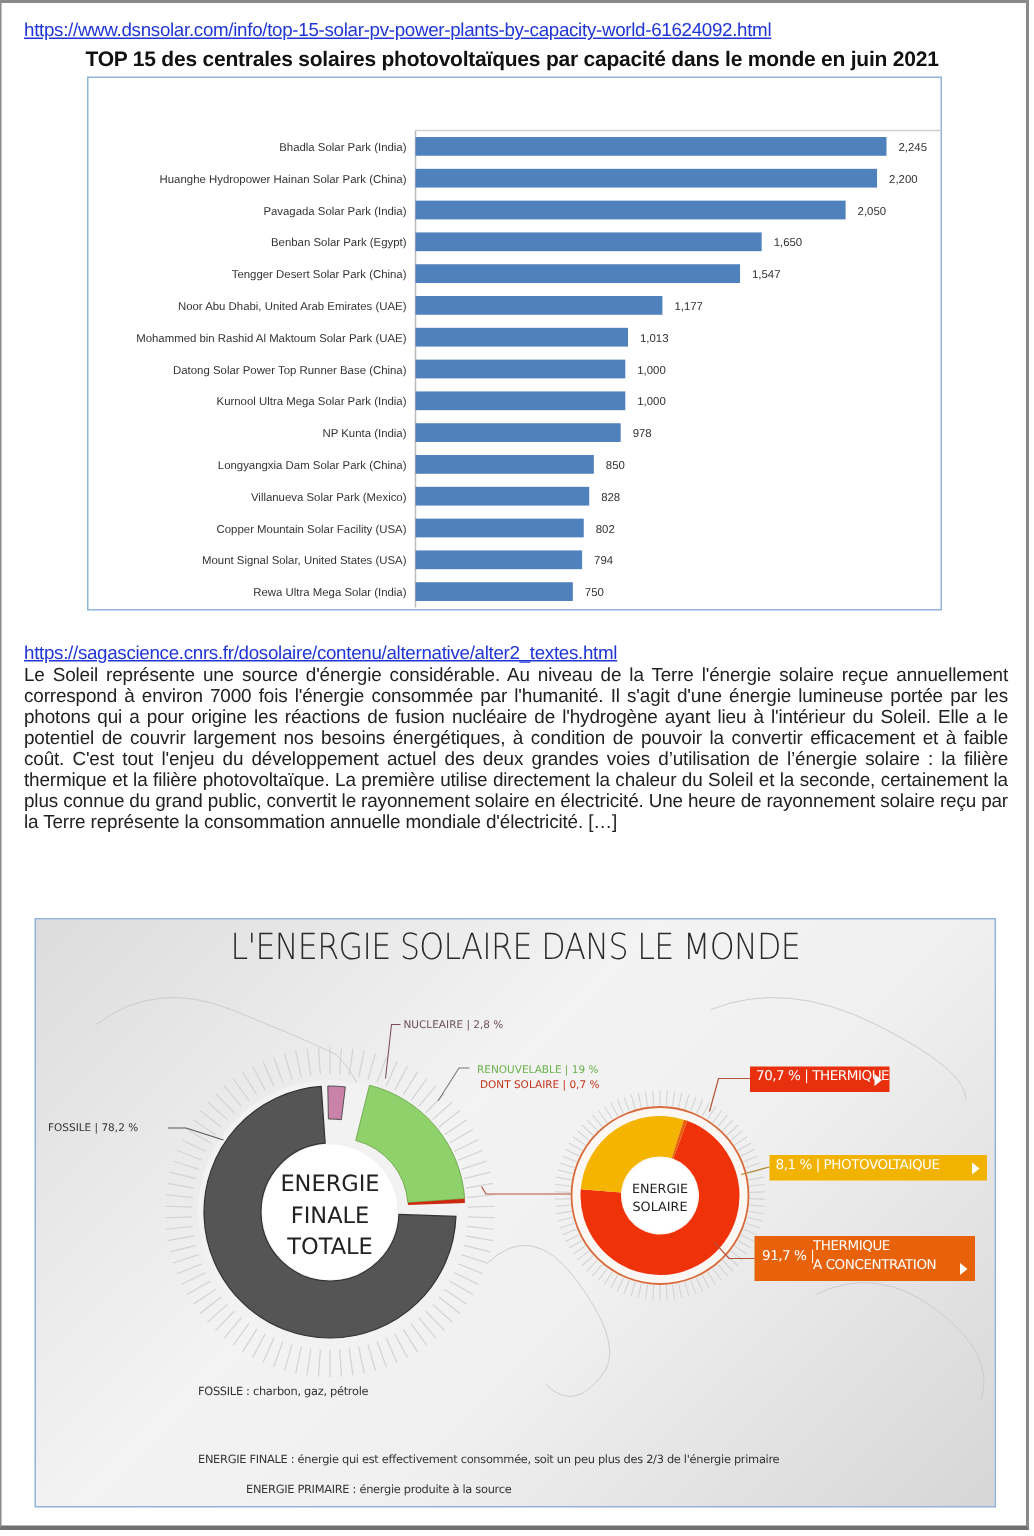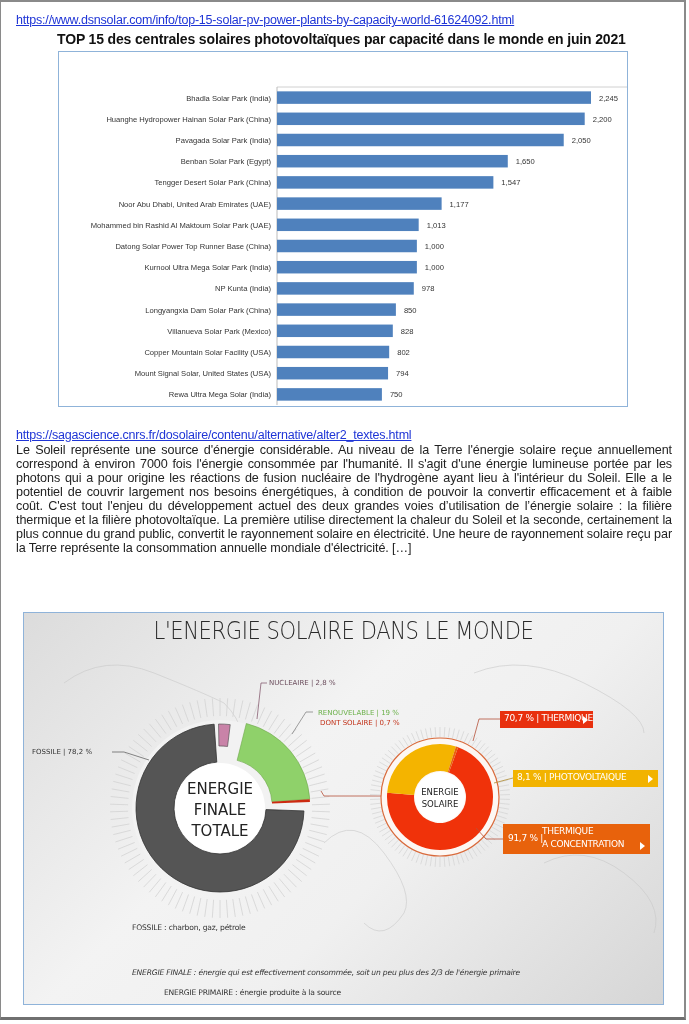--- a/index.html
+++ b/index.html
@@ -330,19 +330,19 @@
   <div class="tag" id="tag-csp" style="left:479px; top:211px; width:147px; height:30px; background:#e8620c;">
     <span style="position:absolute; left:5px; top:9px;">91,7 % |</span>
     <span style="position:absolute; left:39px; top:2px;">THERMIQUE</span>
     <span style="position:absolute; left:39px; top:15px;">A CONCENTRATION</span>
     <span class="arr" style="top:22px;"></span>
   </div>
 
   <div class="legend-row" style="top:297px;margin-top:13px;">
     <span>FOSSILE</span> : <span>charbon, gaz, pétrole</span>
   </div>
-  <div class="legend-row" style="top:355px;font-style:italic;">
+  <div class="legend-row" style="top:355px;">
     <span>ENERGIE FINALE</span> : <span>énergie qui est effectivement consommée, soit un peu plus des 2/3 de l'énergie primaire</span>
   </div>
   <div class="legend-row" style="top:375px;padding-left:32px;">
     <span>ENERGIE PRIMAIRE</span> : <span>énergie produite à la source</span>
   </div>
 </div>
 
 </body></html>

